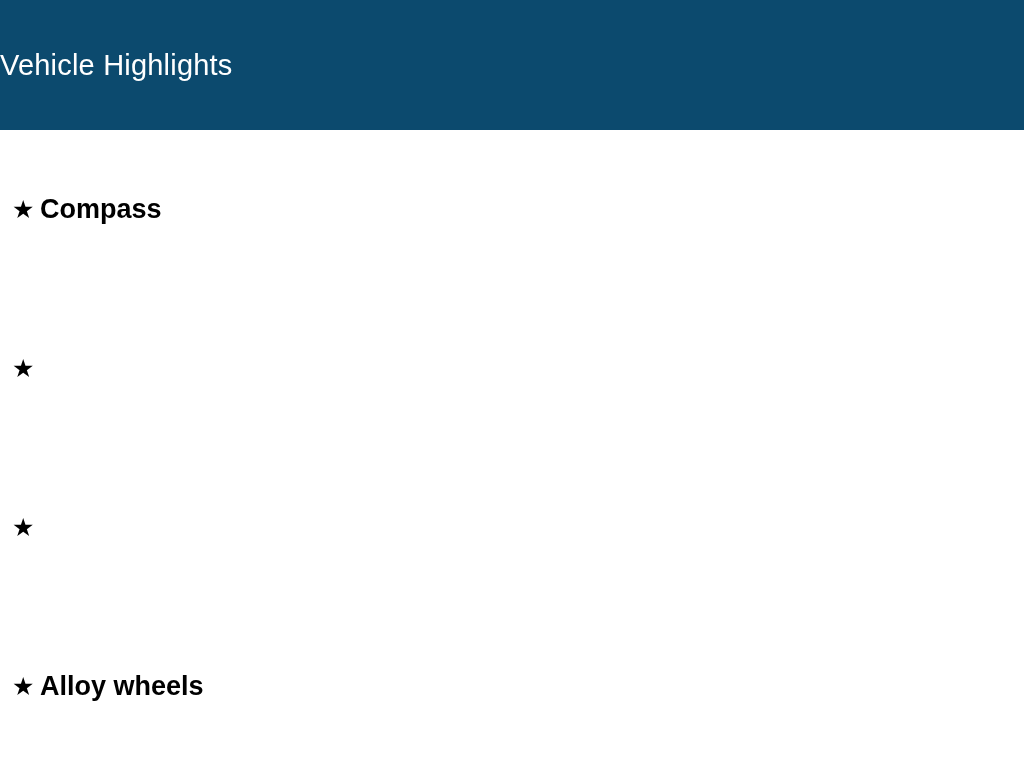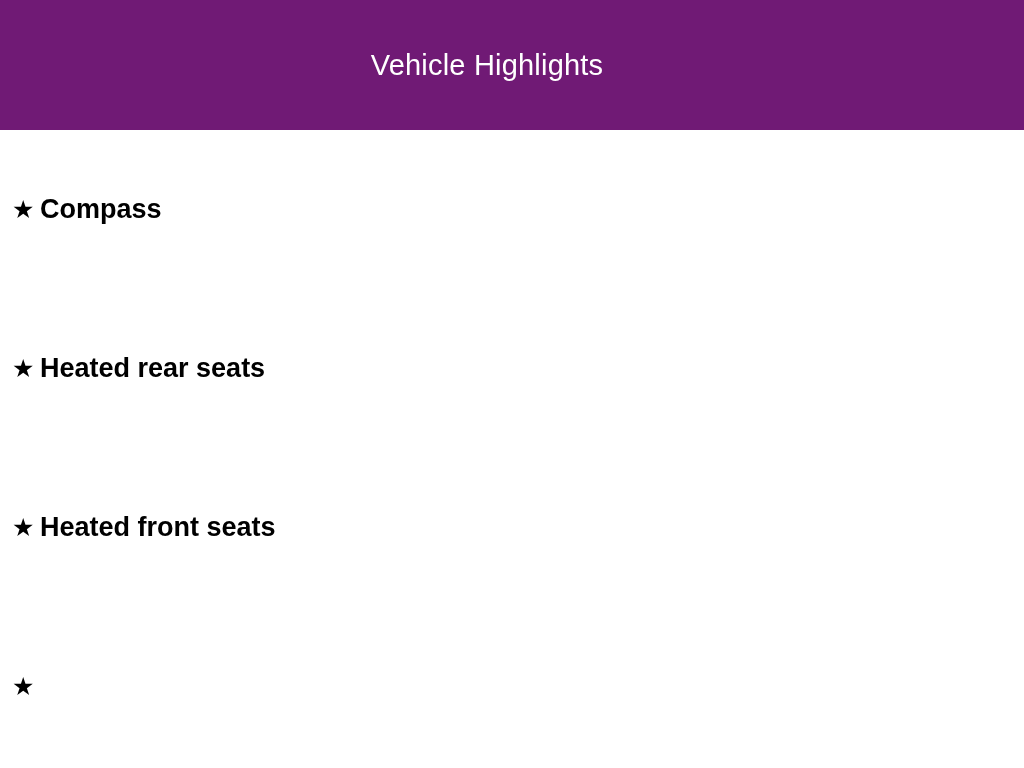--- a/index.html
+++ b/index.html
@@ -18,24 +18,24 @@
     width: 1024px;
     height: 768px;
     background: #ffffff;
   }
   .header-bar {
     position: absolute;
     left: 0;
     top: 0;
     width: 1024px;
     height: 130px;
-    background: #701a75;
+    background: #0c4a6e;
     display: flex;
     align-items: center;
-    justify-content: center;
+    justify-content: flex-start;
     box-sizing: border-box;
     padding-right: 50px;
   }
   .header-title {
     color: #ffffff;
     font-size: 29px;
     font-weight: 400;
     letter-spacing: 0.2px;
     line-height: 1;
     white-space: nowrap;
@@ -84,27 +84,26 @@
 
   <ul class="highlight-list">
 
     <li class="highlight-item">
       <span class="star-icon">★</span>
       <span class="item-label">Compass</span>
     </li>
 
     <li class="highlight-item">
       <span class="star-icon">★</span>
-      <span class="item-label">Heated rear seats</span>
     </li>
 
     <li class="highlight-item">
       <span class="star-icon">★</span>
-      <span class="item-label">Heated front seats</span>
     </li>
 
     <li class="highlight-item">
       <span class="star-icon">★</span>
+      <span class="item-label">Alloy wheels</span>
     </li>
 
   </ul>
 
 </div>
 
 </body></html>

